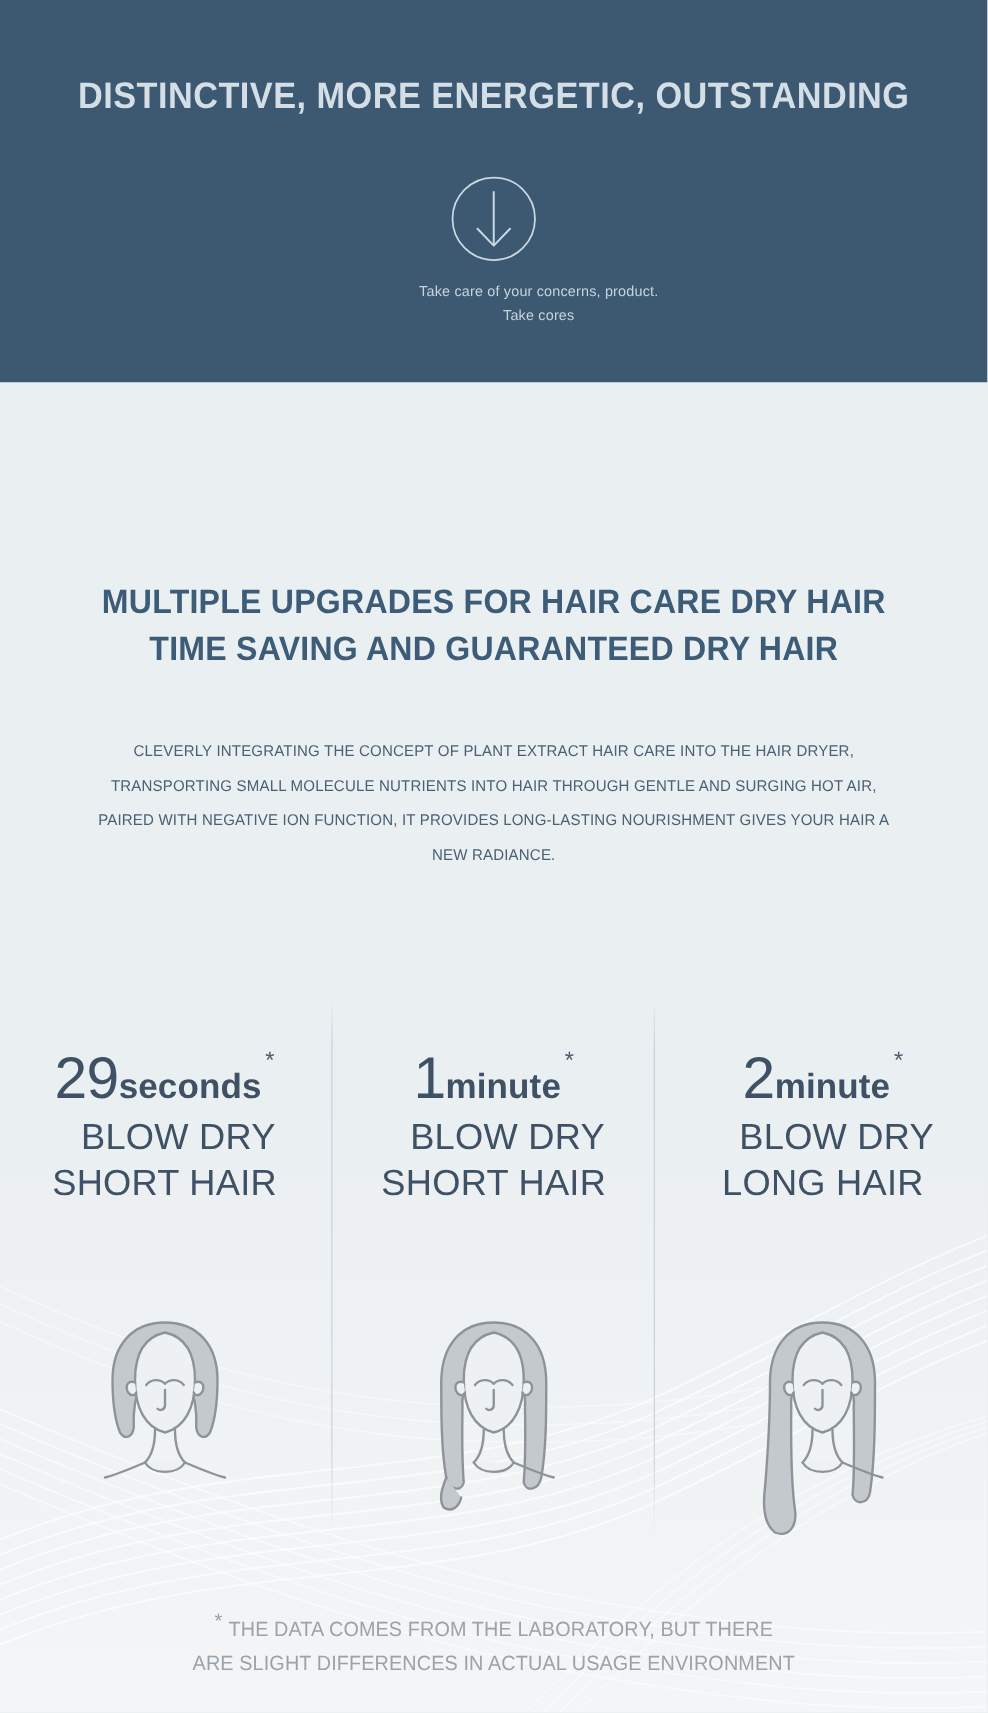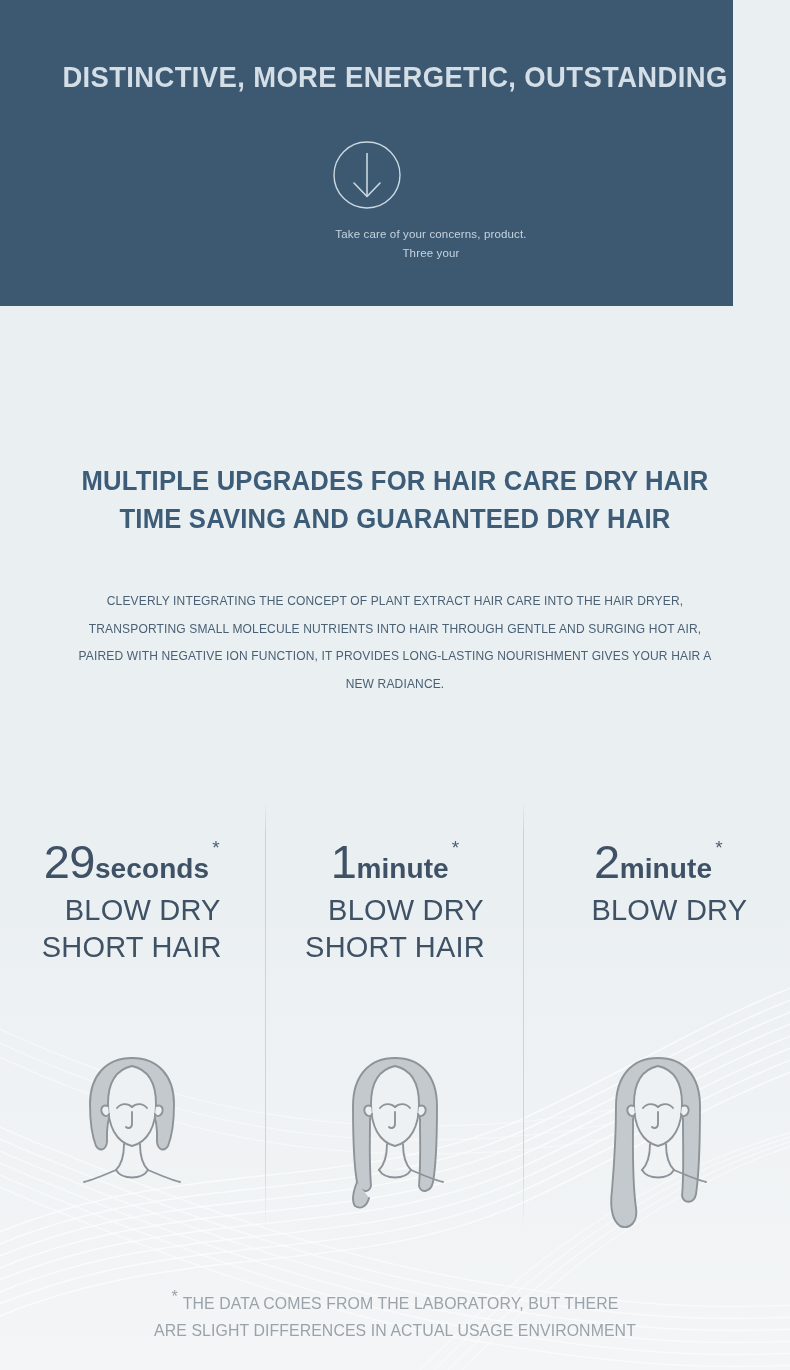--- a/index.html
+++ b/index.html
@@ -13,21 +13,21 @@
   body {
     font-family:"Liberation Sans", sans-serif;
     background:#eaeff2;
     position:relative;
   }
 
   
   .hero {
     position:absolute;
     left:0; top:0;
-    width:733px;
+    width:790px;
     height:306px;
     background:#3d5871;
     overflow:hidden;
   }
 
   .hero-title {
     position:absolute;
     left:0; top:60px;
     width:790px;
     text-align:center;
@@ -219,21 +219,21 @@
   <div class="hero-arrow">
     <svg viewBox="0 0 72 72" xmlns="http://www.w3.org/2000/svg">
       <circle cx="36" cy="36" r="33" fill="none" stroke="#c9d8e2" stroke-width="1.4"></circle>
       <line x1="36" y1="14" x2="36" y2="57" stroke="#c9d8e2" stroke-width="1.6"></line>
       <polyline points="23,44 36,57.5 49,44" fill="none" stroke="#c9d8e2" stroke-width="1.6" stroke-linecap="round" stroke-linejoin="round"></polyline>
     </svg>
   </div>
 
   <div class="hero-sub">
     <span class="ln">Take care of your concerns, product.</span><br>
-    <span class="ln">Three your</span>
+    <span class="ln">Take cores</span>
   </div>
 </div>
 
 <div class="body-bg">
   <div class="waves">
     <svg viewBox="0 0 790 420" xmlns="http://www.w3.org/2000/svg" preserveAspectRatio="none">
       <g fill="none" stroke="#ffffff" stroke-width="1.5" opacity="0.85">
         <path d="M-40,300 C160,200 340,250 520,170 C650,110 720,60 840,20"></path>
         <path d="M-40,312 C160,212 340,262 520,182 C650,122 720,72 840,32"></path>
         <path d="M-40,324 C160,224 340,274 520,194 C650,134 720,84 840,44"></path>
@@ -303,20 +303,21 @@
     <div class="stat-l2">SHORT HAIR</div>
   </div>
 
   <div class="stat-col">
     <div class="stat-top">
       <span class="stat-value">2</span>
       <span class="stat-unit">minute</span>
       <span class="stat-star">*</span>
     </div>
     <div class="stat-l1">BLOW DRY</div>
+    <div class="stat-l2">LONG HAIR</div>
   </div>
 </div>
 
 <div class="figures">
 
   <div class="fig-col">
     <svg width="140" height="200" viewBox="0 0 140 200" xmlns="http://www.w3.org/2000/svg">
       <g stroke="#8d9499" stroke-width="1.9" stroke-linecap="round" stroke-linejoin="round">
         <path d="M70,18 C44,18 28,36 28,64 C28,84 30,96 34,106
                  C38,112 44,110 45,102 C44,78 50,58 70,52

